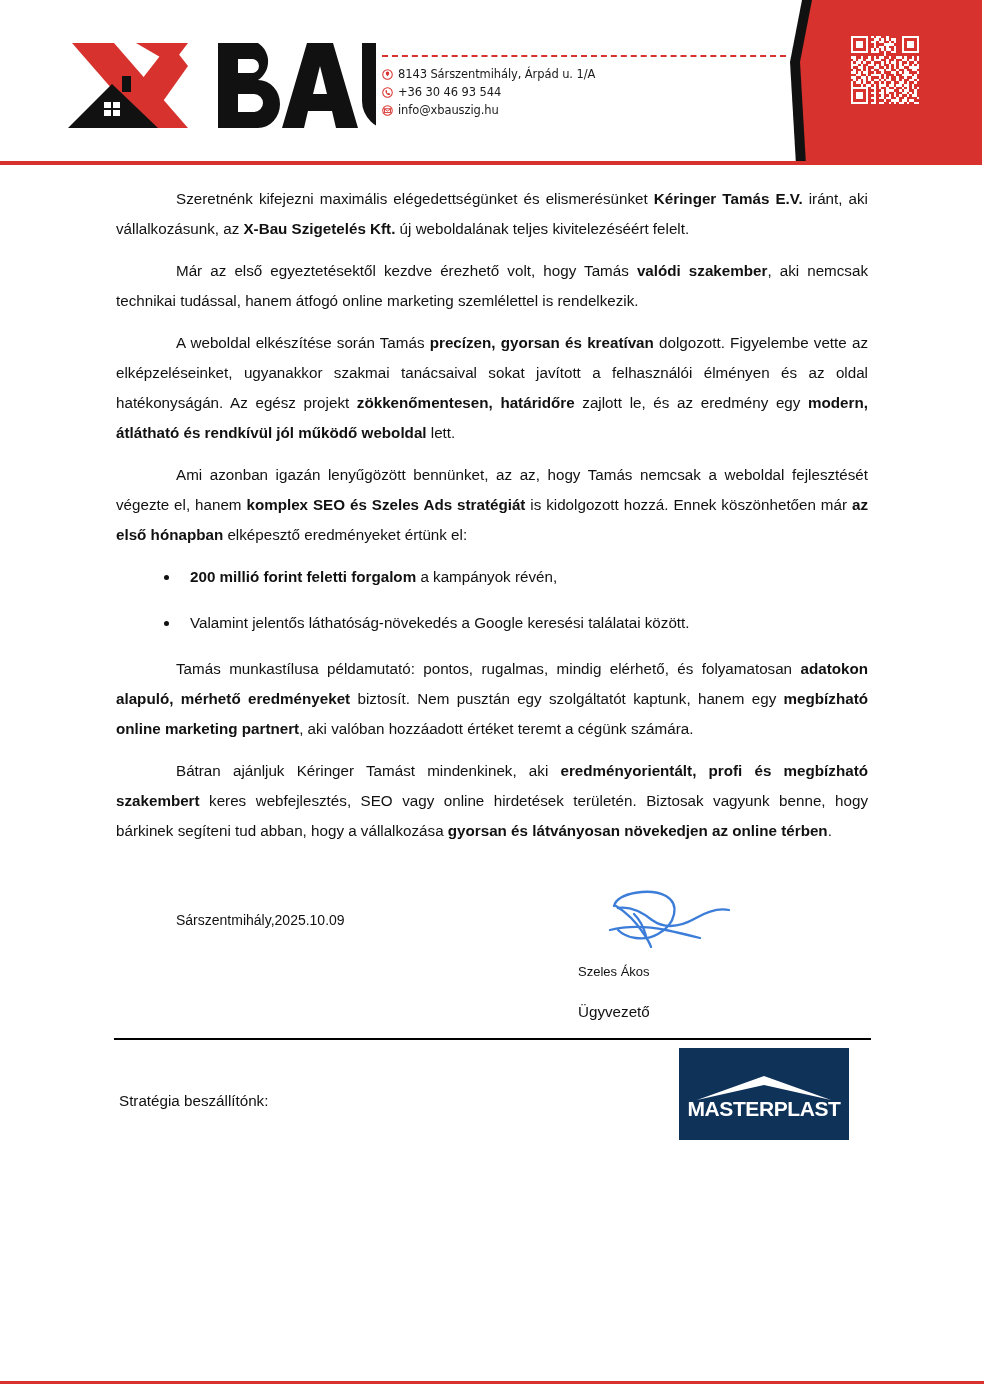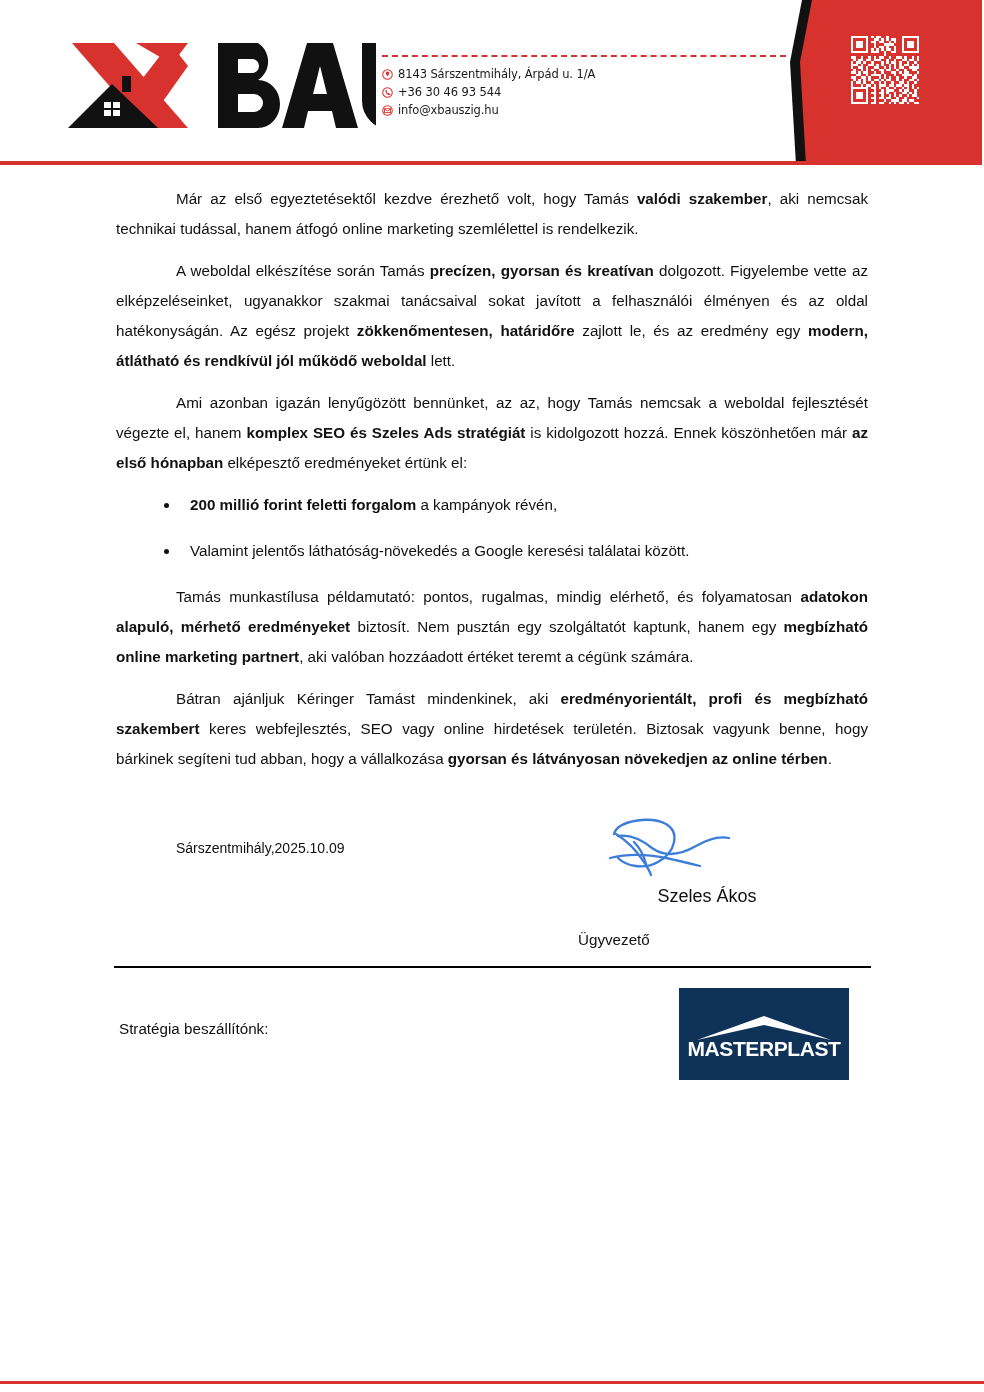--- a/index.html
+++ b/index.html
@@ -158,24 +158,23 @@
     left: 460px;
     top: 0;
     width: 260px;
     text-align: left;
   }
   .signature-svg {
     display: block;
     margin-left: 20px;
   }
   .sign-name {
-    font-size: 18px;
-    margin-top: 10px;
+    font-size: 13px;
+    margin-top: 16px;
     padding-left: 2px;
-    text-align: center;
   }
   .sign-role {
     font-size: 15.2px;
     margin-top: 24px;
     padding-left: 2px;
   }
 
   .footer-rule {
     width: 757px;
     height: 0;
@@ -192,21 +191,21 @@
   }
   .supplier-label {
     position: absolute;
     left: 3px;
     top: 52px;
     font-size: 15.2px;
   }
   .masterplast {
     position: absolute;
     left: 563px;
-    top: 20px;
+    top: 8px;
     width: 170px;
     height: 92px;
     background: #0f3259;
   }
   .mp-svg { display:block; }
 
   .bottom-rule {
     position: absolute;
     left: 0;
     top: 1381px;
@@ -468,20 +467,21 @@
       </g>
     </svg>
   </div>
 </div>
 
 <div class="page-body">
 
 
   <div class="content">
     <div id="paras-top">
+        <p class="para">Szeretnénk kifejezni maximális elégedettségünket és elismerésünket <b>Kéringer Tamás E.V.</b> iránt, aki vállalkozásunk, az <b>X-Bau Szigetelés Kft.</b> új weboldalának teljes kivitelezéséért felelt.</p>
         <p class="para">Már az első egyeztetésektől kezdve érezhető volt, hogy Tamás <b>valódi szakember</b>, aki nemcsak technikai tudással, hanem átfogó online marketing szemlélettel is rendelkezik.</p>
         <p class="para">A weboldal elkészítése során Tamás <b>precízen, gyorsan és kreatívan</b> dolgozott. Figyelembe vette az elképzeléseinket, ugyanakkor szakmai tanácsaival sokat javított a felhasználói élményen és az oldal hatékonyságán. Az egész projekt <b>zökkenőmentesen, határidőre</b> zajlott le, és az eredmény egy <b>modern, átlátható és rendkívül jól működő weboldal</b> lett.</p>
         <p class="para">Ami azonban igazán lenyűgözött bennünket, az az, hogy Tamás nemcsak a weboldal fejlesztését végezte el, hanem <b>komplex SEO és Szeles Ads stratégiát</b> is kidolgozott hozzá. Ennek köszönhetően már <b>az első hónapban</b> elképesztő eredményeket értünk el:</p>
       </div>
     <ul class="bullets" id="bullet-list">
         <li><b>200 millió forint feletti forgalom</b> a kampányok révén,</li>
         <li>Valamint jelentős láthatóság-növekedés a Google keresési találatai között.</li>
       </ul>
     <div id="paras-bottom">
         <p class="para">Tamás munkastílusa példamutató: pontos, rugalmas, mindig elérhető, és folyamatosan <b>adatokon alapuló, mérhető eredményeket</b> biztosít. Nem pusztán egy szolgáltatót kaptunk, hanem egy <b>megbízható online marketing partnert</b>, aki valóban hozzáadott értéket teremt a cégünk számára.</p>

